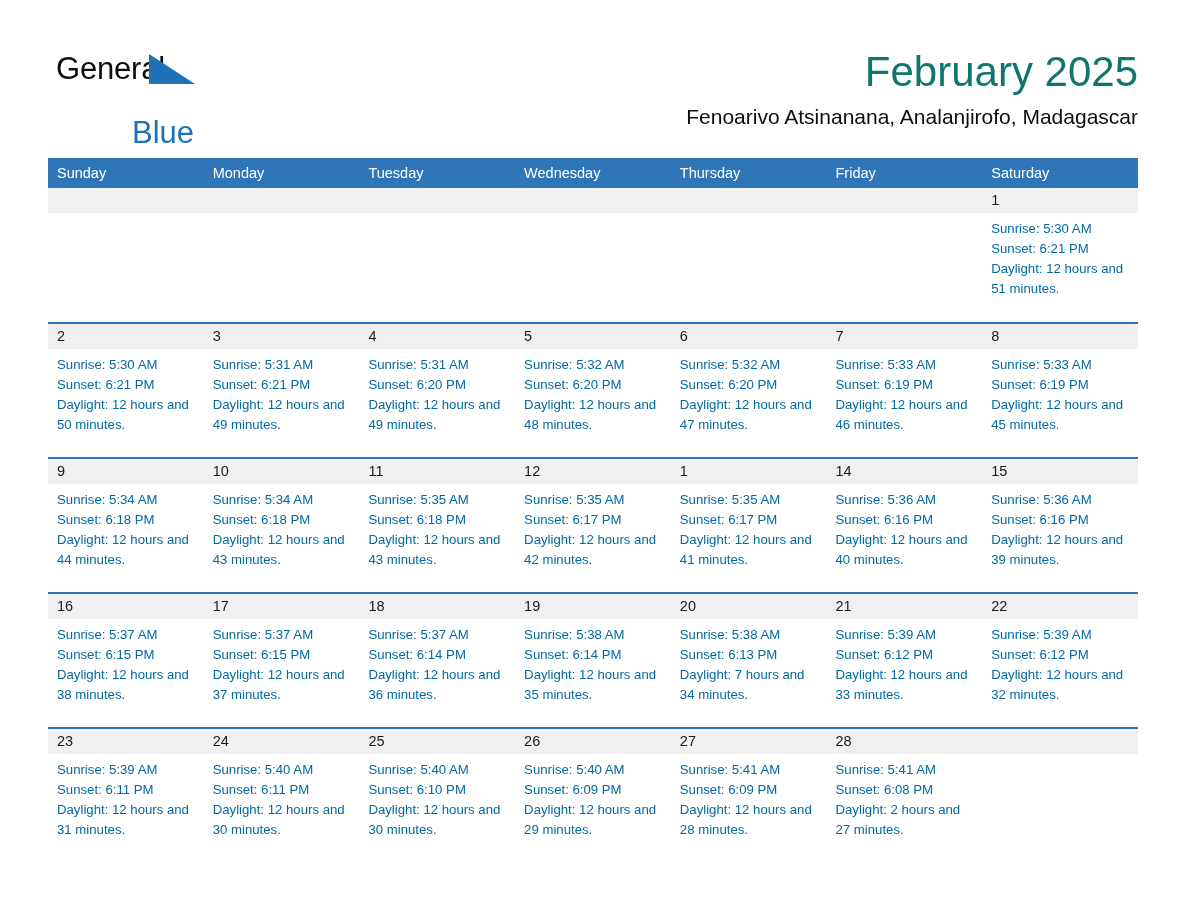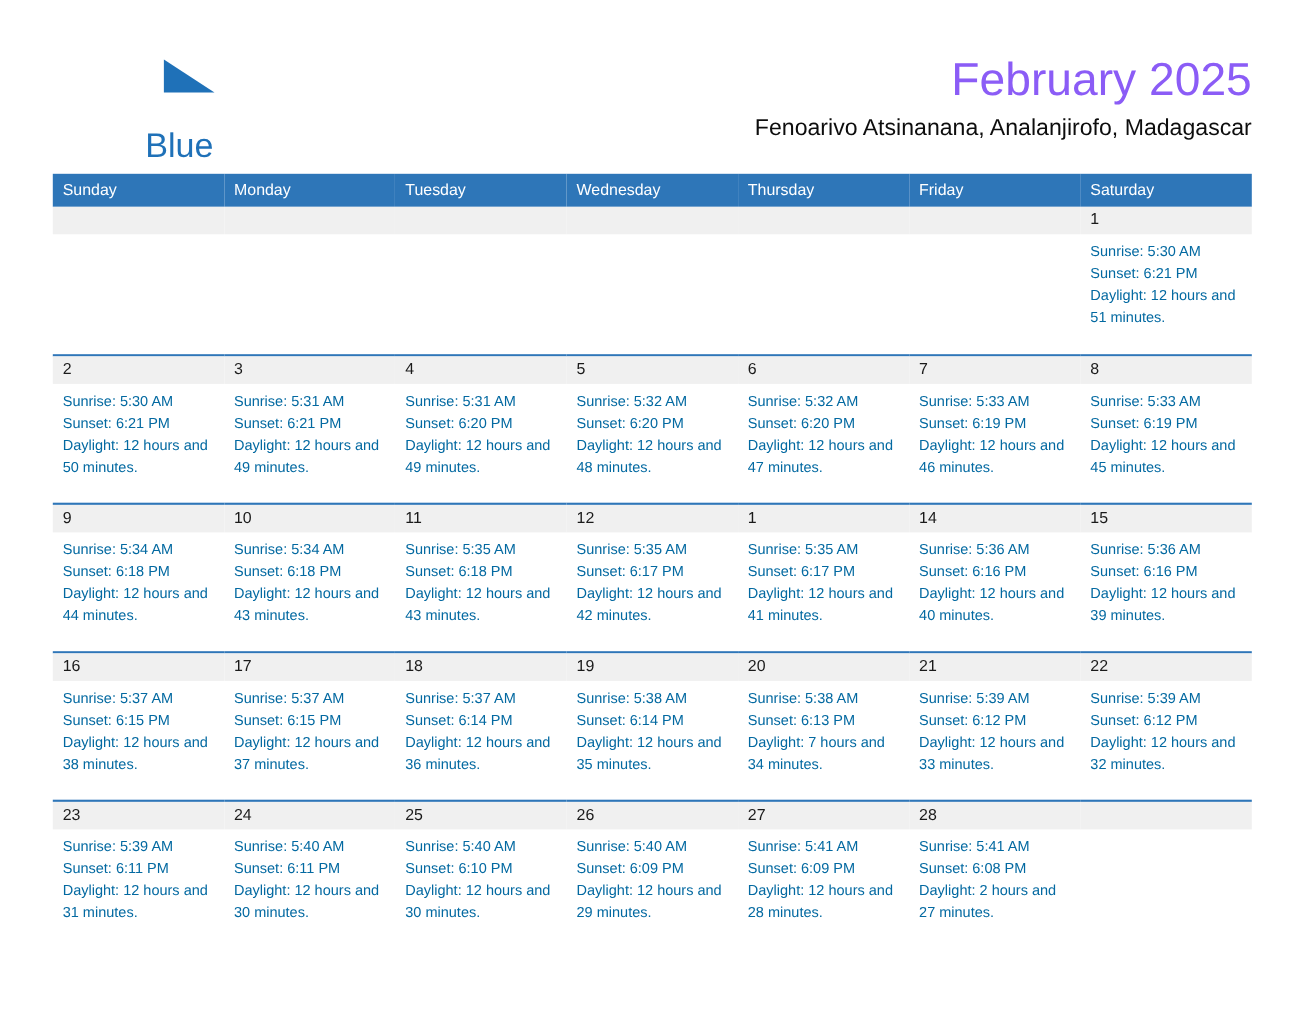--- a/index.html
+++ b/index.html
@@ -69,21 +69,21 @@
   .title-block {
     position: absolute;
     right: 50px;
     top: 48px;
     text-align: right;
   }
   .month-title {
     font-size: 42px;
     line-height: 48px;
     font-weight: normal;
-    color: #8b5cf6;
+    color: #0f766e;
     margin: 0;
     white-space: nowrap;
   }
   .location-title {
     font-size: 21px;
     line-height: 26px;
     font-weight: normal;
     color: #0d0d0d;
     margin: 8px 0 0 0;
     white-space: nowrap;
@@ -154,20 +154,21 @@
   }
 </style>
 </head>
 <body>
 
 <div class="page">
 
   <div class="header">
 
     <div class="brand">
+      <div class="brand-line1">General</div>
       <div class="brand-tri"></div>
       <div class="brand-line2">Blue</div>
     </div>
 
     <div class="title-block">
       <h1 class="month-title">February 2025</h1>
       <h2 class="location-title">Fenoarivo Atsinanana, Analanjirofo, Madagascar</h2>
     </div>
 
   </div>

